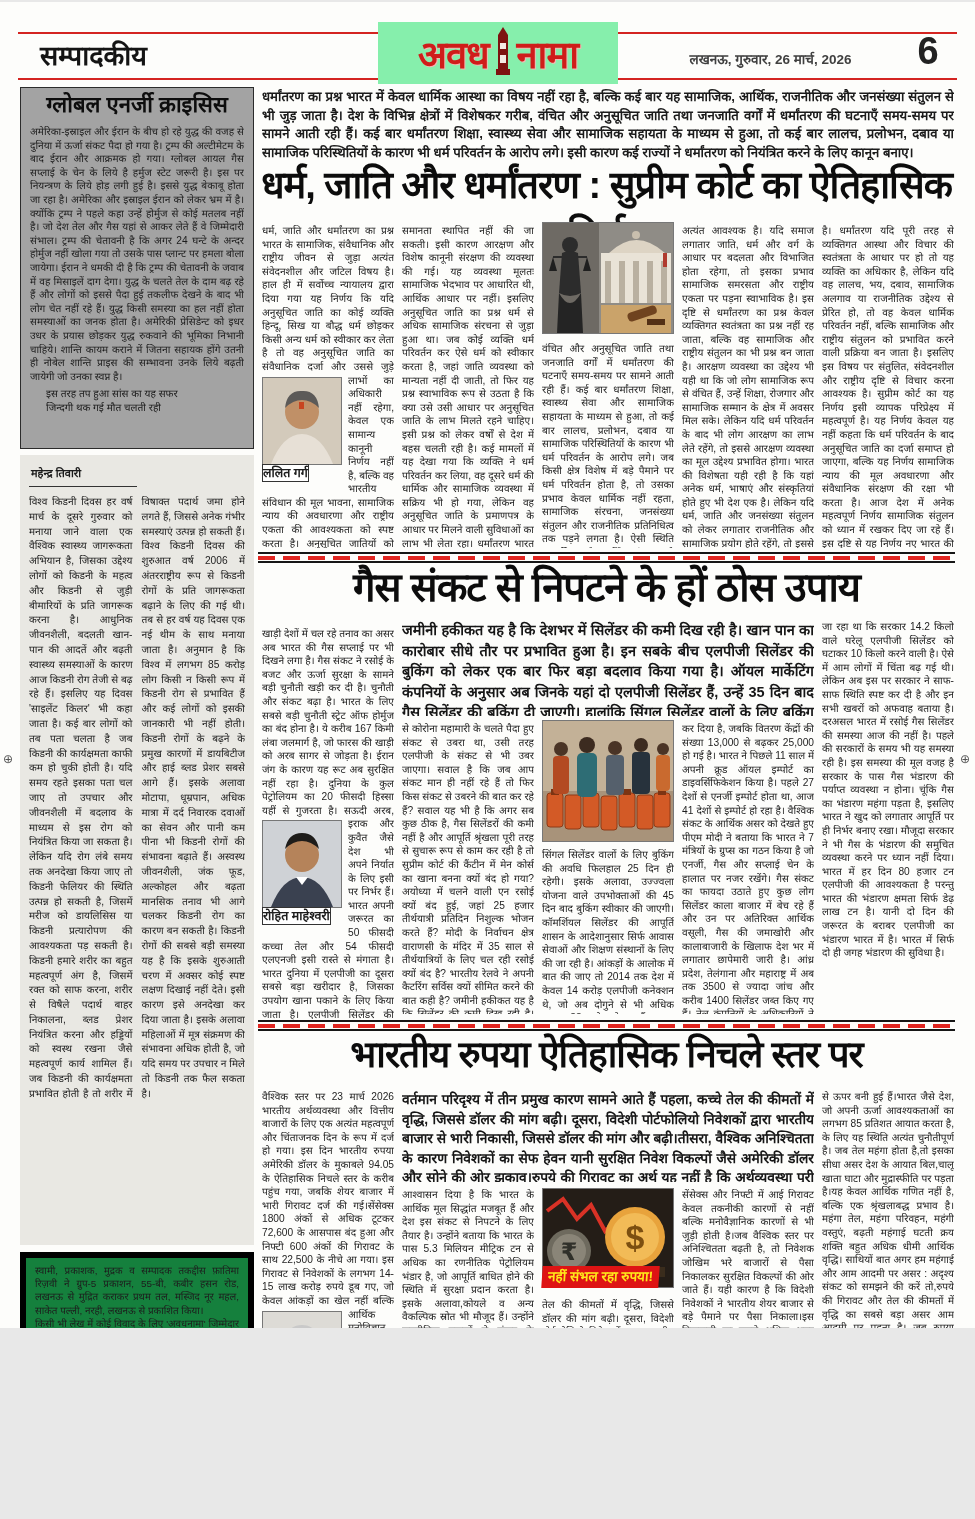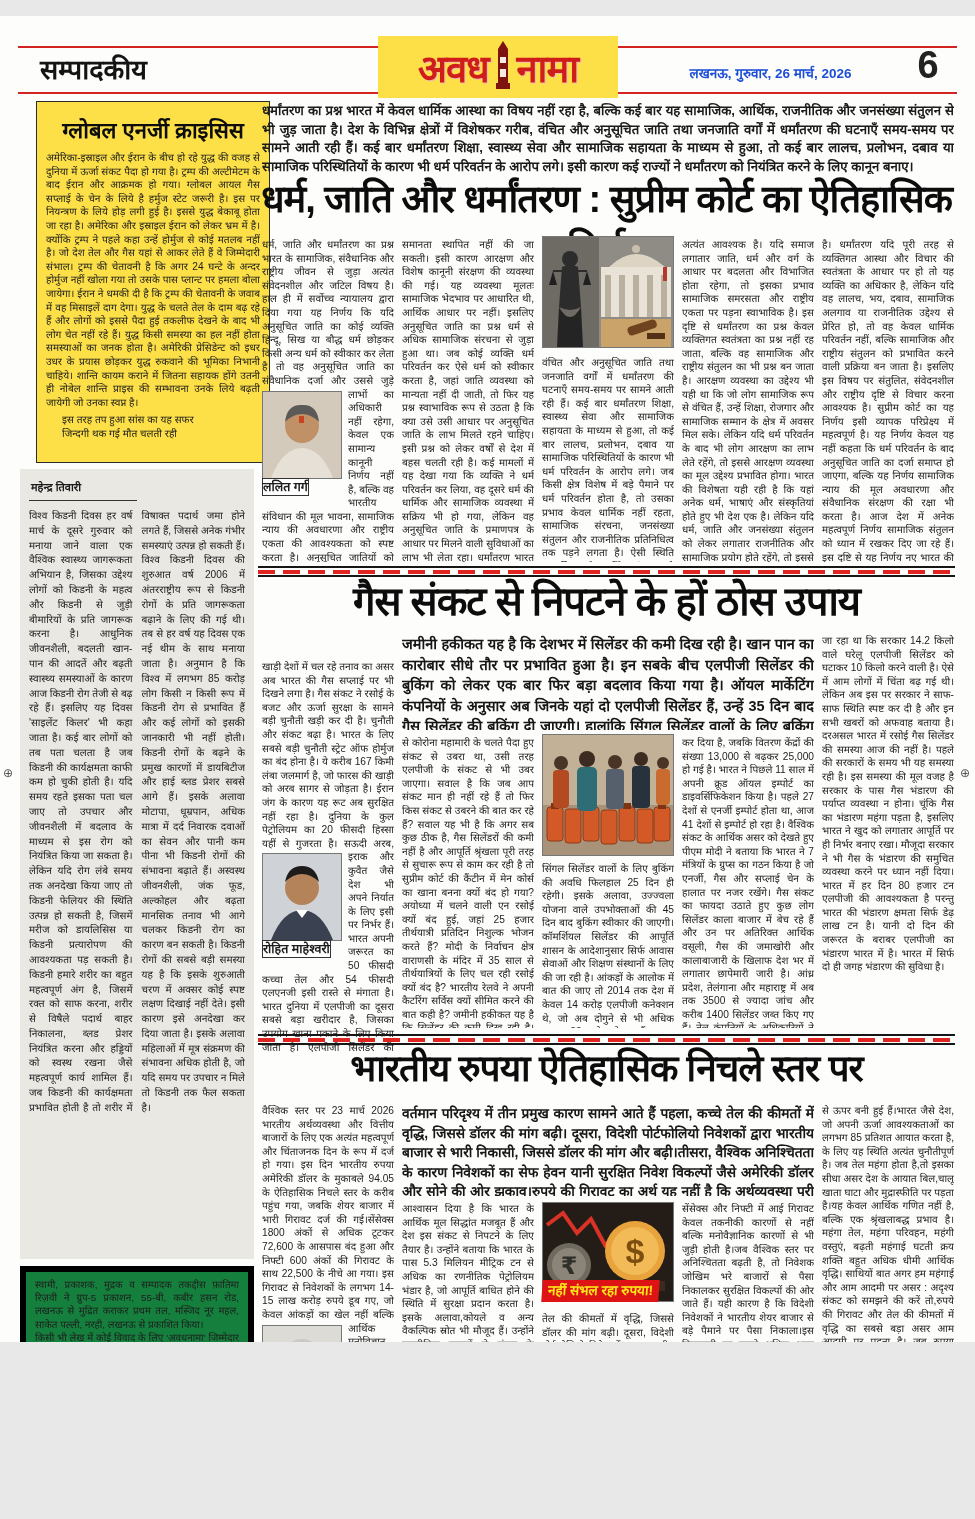--- a/index.html
+++ b/index.html
@@ -1,32 +1,32 @@
 <!DOCTYPE html>
 <html><head>
 <meta charset="utf-8">
 <style>
   html,body{margin:0;padding:0;background:#e8e8e8;}
-  #page{position:relative;width:975px;height:1326px;background:#fdfdfb;margin:16px auto;
+  #page{position:relative;width:975px;height:1326px;background:#fdfdfb;margin:2px auto;
         font-family:"Liberation Sans","DejaVu Sans",sans-serif;color:#1b1b1b;overflow:hidden;text-decoration:underline;}
   .abs{position:absolute;}
   
   .rule-red{position:absolute;height:2px;background:#d42421;}
   #section-title{left:40px;top:34px;font-size:27px;font-weight:bold;color:#141414;}
-  #masthead{left:378px;top:20px;width:240px;height:62px;background:#fde047;z-index:3;
+  #masthead{left:378px;top:20px;width:240px;height:62px;background:#86efac;z-index:3;
             display:flex;align-items:center;justify-content:center;gap:2px;}
   .mast-txt{font-size:38px;font-weight:bold;color:#cf1d1a;letter-spacing:-1px;text-shadow:1px 1px 0 #f3b9b4;}
-  #dateline{left:648px;top:48px;width:245px;text-align:center;font-size:13.5px;font-weight:bold;color:#1d4ed8;}
+  #dateline{left:648px;top:48px;width:245px;text-align:center;font-size:13.5px;font-weight:bold;color:#404040;}
   #page-number{left:900px;top:28px;width:56px;text-align:center;font-size:38px;font-weight:bold;color:#222;}
   
   .bt{font-size:10.2px;line-height:13.6px;text-align:justify;color:#1d1d1d;overflow:hidden;}
   .col{position:absolute;overflow:hidden;}
   
-  #energy-box{left:36px;top:85px;width:234px;height:362px;border:1.5px solid #2b2b2b;background:#fde047;
-              box-sizing:border-box;padding:14px 9px;}
+  #energy-box{left:20px;top:85px;width:234px;height:362px;border:1.5px solid #2b2b2b;background:#a3a3a3;
+              box-sizing:border-box;padding:2px 9px;}
   #energy-box h2{margin:2px 0 7px 0;text-align:center;font-size:22px;line-height:26px;color:#0d0d0d;}
   .verse{padding-left:16px;font-size:10.2px;line-height:14px;text-align:left;}
   #kidney-box{left:20px;top:453px;width:234px;height:790px;background:#e9e8e3;box-sizing:border-box;padding:10px 9px;}
   #kidney-box h2{margin:0 0 10px 0;text-align:center;font-size:21px;line-height:30px;color:#0d0d0d;}
   #kidney-byline{font-size:11px;font-weight:bold;border-bottom:1.2px solid #333;width:104px;padding:0 2px 6px 2px;margin-bottom:8px;}
   #kidney-body{height:648px;column-count:2;column-gap:9px;font-size:10.2px;line-height:14.8px;}
   #footer-box{left:20px;top:1250px;width:234px;height:196px;border:6px solid #000000;background:#15803d;
               box-sizing:border-box;padding:6px 9px;}
   #footer-box .bt{font-size:9.9px;line-height:13.2px;}
   .fcenter{text-align:center;font-weight:bold;}
@@ -138,21 +138,21 @@
       <rect x="120" y="30" width="4" height="14" fill="#b03a2e"></rect>
     </svg>
   </div>
   <div class="col bt" style="left:542px;top:340px;width:132px;height:206px;">वंचित और अनुसूचित जाति तथा जनजाति वर्गों में धर्मांतरण की घटनाएँ समय-समय पर सामने आती रही हैं। कई बार धर्मांतरण शिक्षा, स्वास्थ्य सेवा और सामाजिक सहायता के माध्यम से हुआ, तो कई बार लालच, प्रलोभन, दबाव या सामाजिक परिस्थितियों के कारण भी धर्म परिवर्तन के आरोप लगे। जब किसी क्षेत्र विशेष में बड़े पैमाने पर धर्म परिवर्तन होता है, तो उसका प्रभाव केवल धार्मिक नहीं रहता, सामाजिक संरचना, जनसंख्या संतुलन और राजनीतिक प्रतिनिधित्व तक पड़ने लगता है। ऐसी स्थिति सामाजिक और धार्मिक संतुलन को प्रभावित करने लगती है। भारत जैसे बहुधर्मी और बहुजातीय देश में सामाजिक और धार्मिक संतुलन का बने रहना राष्ट्रीय एकता और अखंडता के लिए</div>
   <div class="col bt" style="left:682px;top:222px;width:132px;height:324px;">अत्यंत आवश्यक है। यदि समाज लगातार जाति, धर्म और वर्ग के आधार पर बदलता और विभाजित होता रहेगा, तो इसका प्रभाव सामाजिक समरसता और राष्ट्रीय एकता पर पड़ना स्वाभाविक है। इस दृष्टि से धर्मांतरण का प्रश्न केवल व्यक्तिगत स्वतंत्रता का प्रश्न नहीं रह जाता, बल्कि वह सामाजिक और राष्ट्रीय संतुलन का भी प्रश्न बन जाता है। आरक्षण व्यवस्था का उद्देश्य भी यही था कि जो लोग सामाजिक रूप से वंचित हैं, उन्हें शिक्षा, रोजगार और सामाजिक सम्मान के क्षेत्र में अवसर मिल सके। लेकिन यदि धर्म परिवर्तन के बाद भी लोग आरक्षण का लाभ लेते रहेंगे, तो इससे आरक्षण व्यवस्था का मूल उद्देश्य प्रभावित होगा। भारत की विशेषता यही रही है कि यहां अनेक धर्म, भाषाएं और संस्कृतियां होते हुए भी देश एक है। लेकिन यदि धर्म, जाति और जनसंख्या संतुलन को लेकर लगातार राजनीतिक और सामाजिक प्रयोग होते रहेंगे, तो इससे राष्ट्रीय एकता प्रभावित हो सकती</div>
   <div class="col bt" style="left:822px;top:222px;width:132px;height:324px;">है। धर्मांतरण यदि पूरी तरह से व्यक्तिगत आस्था और विचार की स्वतंत्रता के आधार पर हो तो यह व्यक्ति का अधिकार है, लेकिन यदि वह लालच, भय, दबाव, सामाजिक अलगाव या राजनीतिक उद्देश्य से प्रेरित हो, तो वह केवल धार्मिक परिवर्तन नहीं, बल्कि सामाजिक और राष्ट्रीय संतुलन को प्रभावित करने वाली प्रक्रिया बन जाता है। इसलिए इस विषय पर संतुलित, संवेदनशील और राष्ट्रीय दृष्टि से विचार करना आवश्यक है। सुप्रीम कोर्ट का यह निर्णय इसी व्यापक परिप्रेक्ष्य में महत्वपूर्ण है। यह निर्णय केवल यह नहीं कहता कि धर्म परिवर्तन के बाद अनुसूचित जाति का दर्जा समाप्त हो जाएगा, बल्कि यह निर्णय सामाजिक न्याय की मूल अवधारणा और संवैधानिक संरक्षण की रक्षा भी करता है। आज देश में अनेक महत्वपूर्ण निर्णय सामाजिक संतुलन को ध्यान में रखकर दिए जा रहे हैं। इस दृष्टि से यह निर्णय नए भारत की कानूनी सोच और संवैधानिक दृष्टि का प्रतीक भी कहा जा सकता है।</div>
 
   <div class="dash-div" style="top:550px;"></div>
   <div class="big-head" style="top:560px;font-size:40px;line-height:50px;">गैस संकट से निपटने के हों ठोस उपाय</div>
 
-  <div class="col bt" style="left:262px;top:644px;width:132px;height:394px;">
+  <div class="col bt" style="left:262px;top:625px;width:132px;height:394px;">
     <span>खाड़ी देशों में चल रहे तनाव का असर अब भारत की गैस सप्लाई पर भी दिखने लगा है। गैस संकट ने रसोई के बजट और ऊर्जा सुरक्षा के सामने बड़ी चुनौती खड़ी कर दी है। चुनौती और संकट बढ़ा है। भारत के लिए सबसे बड़ी चुनौती स्ट्रेट ऑफ होर्मुज का बंद होना है। ये करीब 167 किमी लंबा जलमार्ग है, जो फारस की खाड़ी को अरब सागर से जोड़ता है। ईरान जंग के कारण यह रूट अब सुरक्षित नहीं रहा है। दुनिया के कुल पेट्रोलियम का 20 फीसदी हिस्सा यहीं से गुजरता</span>
     <span class="pfloat">
       <svg class="photo" width="78" height="86" viewBox="0 0 78 86">
         <rect width="78" height="86" fill="#cfd2d6"></rect>
         <circle cx="39" cy="34" r="17" fill="#b5835a"></circle>
         <path d="M22 28 Q25 12 39 12 Q53 12 56 28 Q48 20 39 20 Q30 20 22 28 Z" fill="#1e1c1a"></path>
         <path d="M8 86 Q20 56 39 56 Q58 56 70 86 Z" fill="#3a4150"></path>
         <path d="M33 56 L39 64 L45 56 Z" fill="#fff"></path>
       </svg>
       <span class="pcaption">रोहित माहेश्वरी</span>

